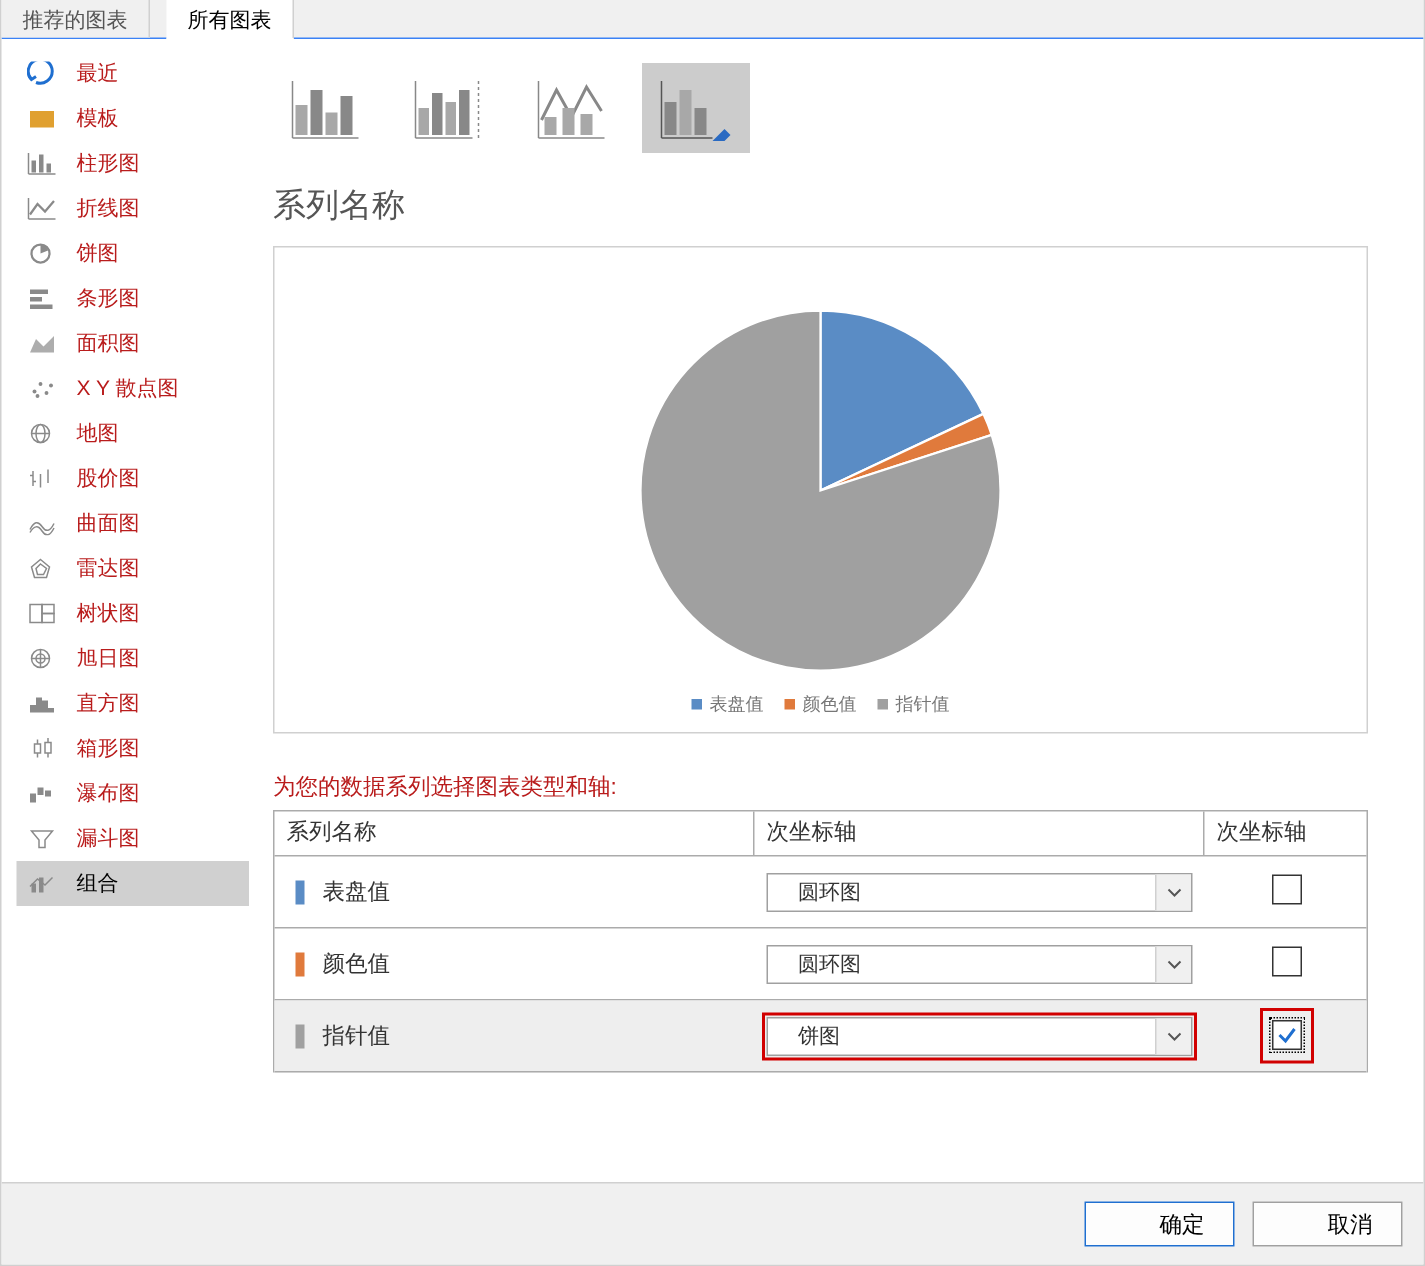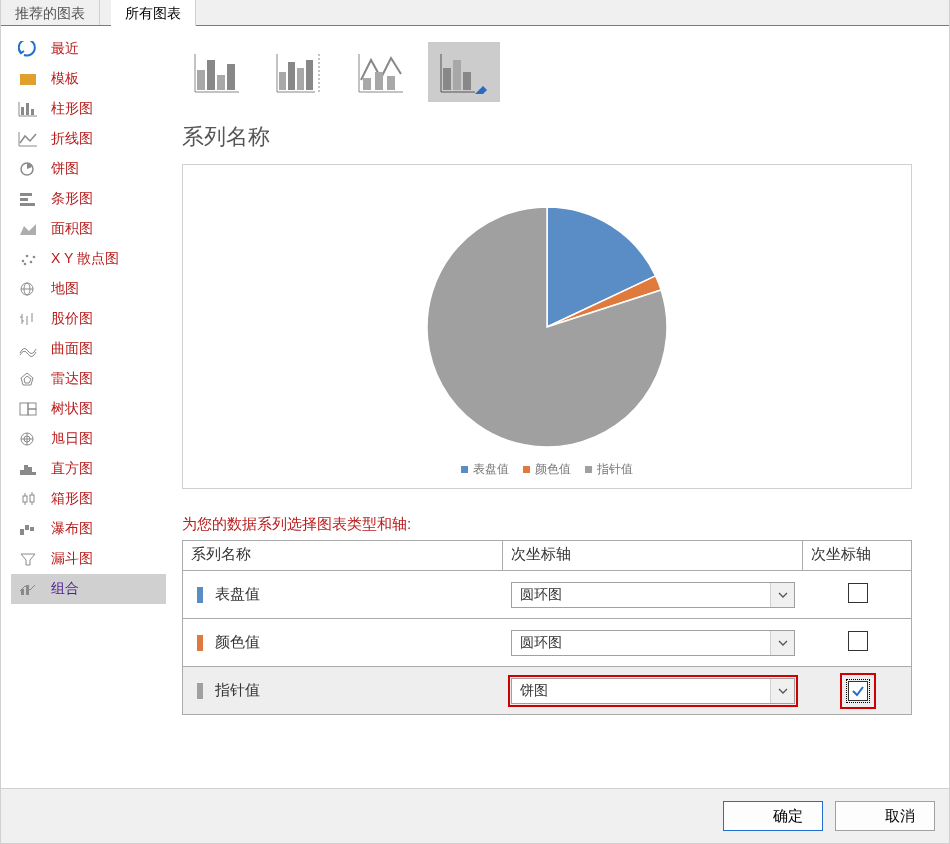--- a/index.html
+++ b/index.html
@@ -56,21 +56,21 @@
     display: flex;
     align-items: center;
     gap: 10px;
     padding: 4px 6px;
     height: 30px;
     color: #b91c1c;
     cursor: default;
   }
   .sidebar-item.selected {
     background: #d0d0d0;
-    color: #4c1d95;
+    color: #000000;
     font-family: Liberation Serif, serif;
   }
   .sidebar-item .icon {
     width: 24px;
     height: 18px;
     display: flex;
     align-items: center;
     justify-content: center;
     flex-shrink: 0;
   }
@@ -175,21 +175,21 @@
     margin-left: 6px;
   }
 
   .dropdown {
     flex: 1;
     border: 1px solid #a0a0a0;
     background: #fff;
     height: 26px;
     display: flex;
     align-items: center;
-    padding: 0 8px;
+    padding: 0 20px;
     position: relative;
     font-size: 14px;
     color: #333;
   }
   .dropdown .chev {
     position: absolute;
     right: 0;
     top: 0;
     bottom: 0;
     width: 24px;

